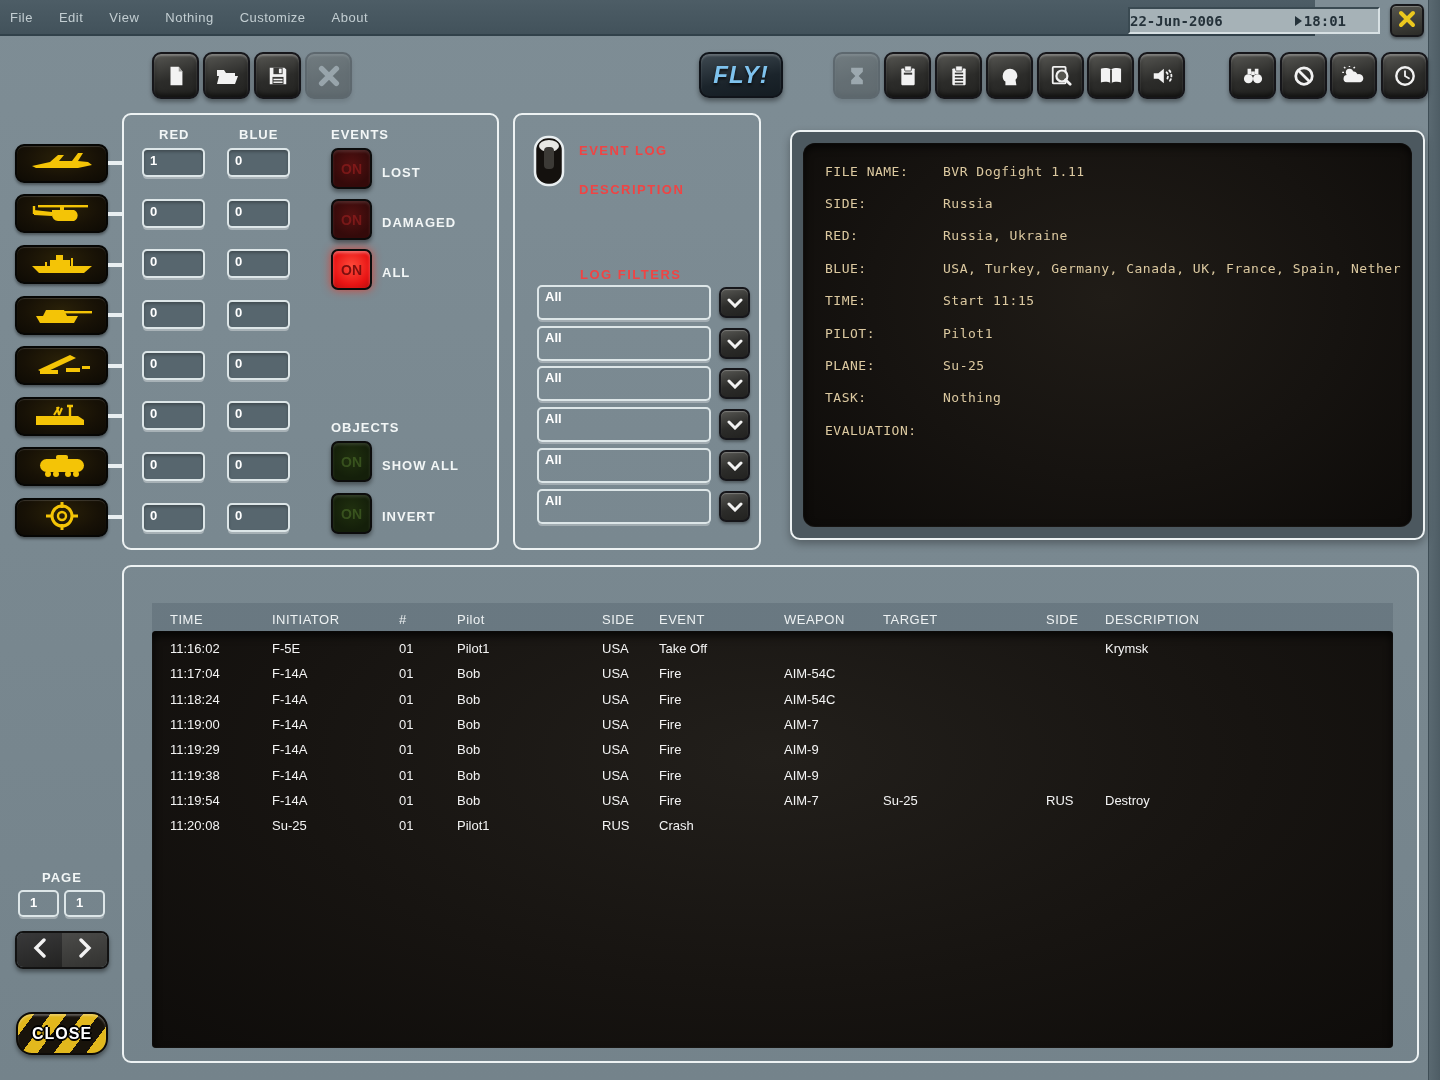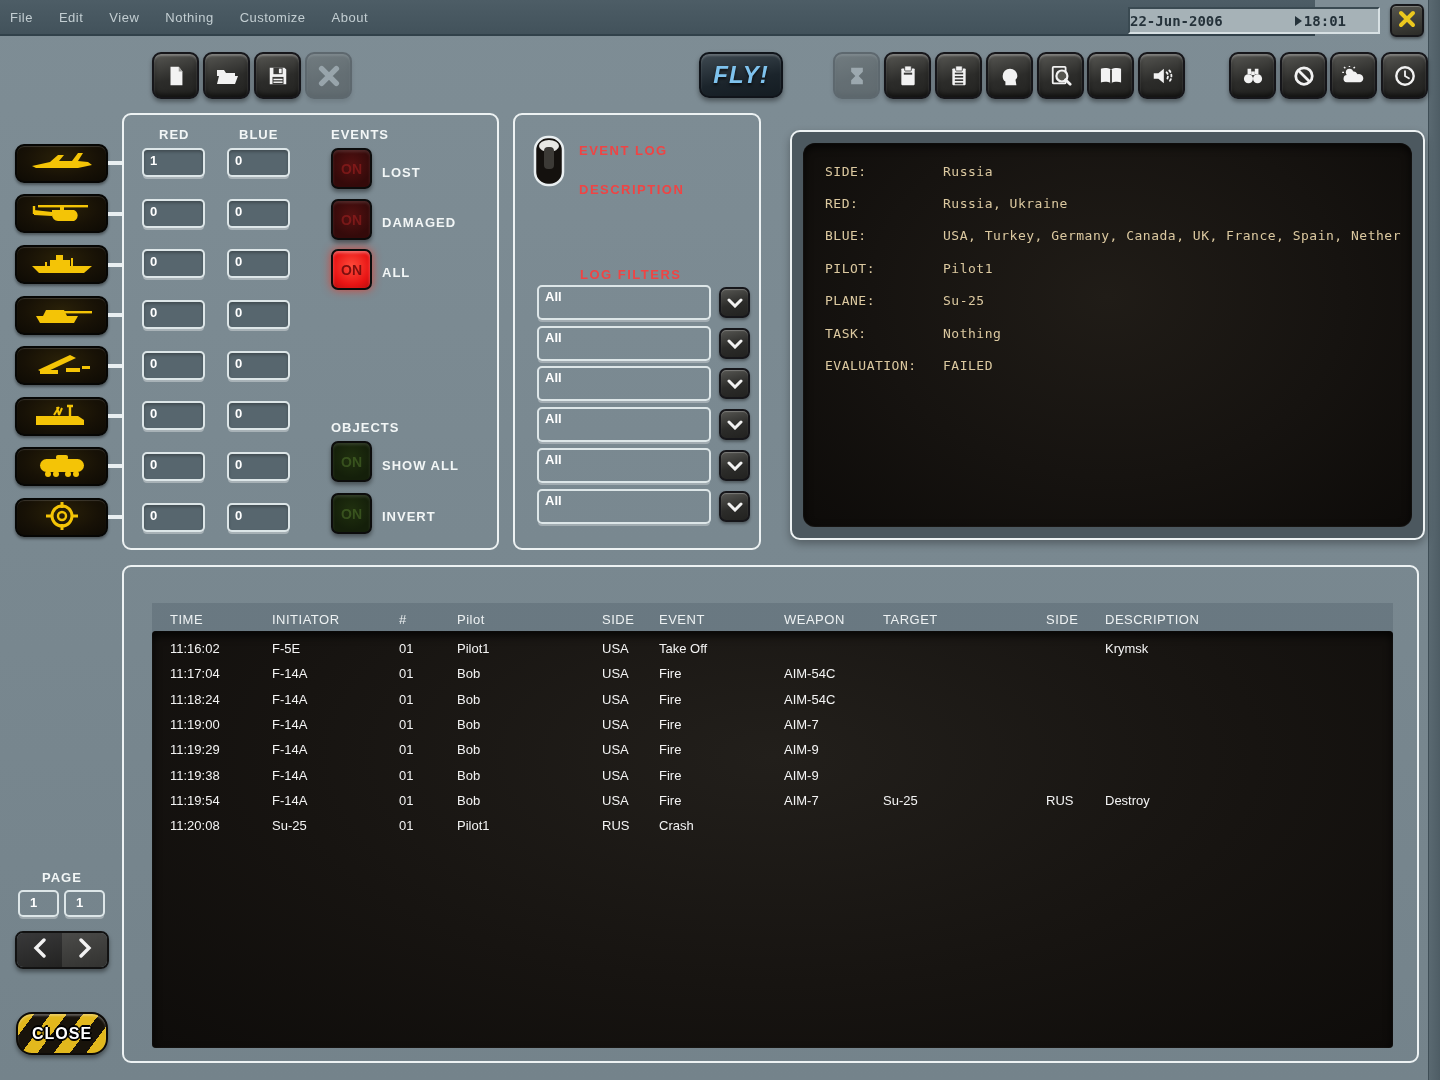--- a/index.html
+++ b/index.html
@@ -460,46 +460,53 @@
   <div class="dd-btn" style="top:376px;">
       <span><svg width="16" height="10" viewBox="0 0 16 10">
           <polyline points="2,2 8,8 14,2" fill="none" stroke="#f2f2f2" stroke-width="3" stroke-linecap="round"></polyline>
         </svg></span>
     </div>
 </div>
 
 <div class="screen-frame">
   <div class="screen">
     <div class="bline">
+        <span class="blabel">FILE NAME:</span>
+        <span class="bvalue">BVR Dogfight 1.11</span>
+      </div>
+    <div class="bline">
         <span class="blabel">SIDE:</span>
         <span class="bvalue">Russia</span>
       </div>
     <div class="bline">
         <span class="blabel">RED:</span>
         <span class="bvalue">Russia, Ukraine</span>
       </div>
     <div class="bline">
         <span class="blabel">BLUE:</span>
         <span class="bvalue">USA, Turkey, Germany, Canada, UK, France, Spain, Nether</span>
       </div>
     <div class="bline">
+        <span class="blabel">TIME:</span>
+        <span class="bvalue">Start 11:15</span>
+      </div>
+    <div class="bline">
         <span class="blabel">PILOT:</span>
         <span class="bvalue">Pilot1</span>
       </div>
     <div class="bline">
         <span class="blabel">PLANE:</span>
         <span class="bvalue">Su-25</span>
       </div>
     <div class="bline">
         <span class="blabel">TASK:</span>
         <span class="bvalue">Nothing</span>
       </div>
     <div class="bline">
         <span class="blabel">EVALUATION:</span>
-        <span class="bvalue">FAILED</span>
       </div>
   </div>
 </div>
 
 <div class="panel" style="left:122px;top:565px;width:1297px;height:498px;">
   <div class="thead">
     <span>TIME</span>
     <span>INITIATOR</span>
     <span>#</span>
     <span>Pilot</span>

